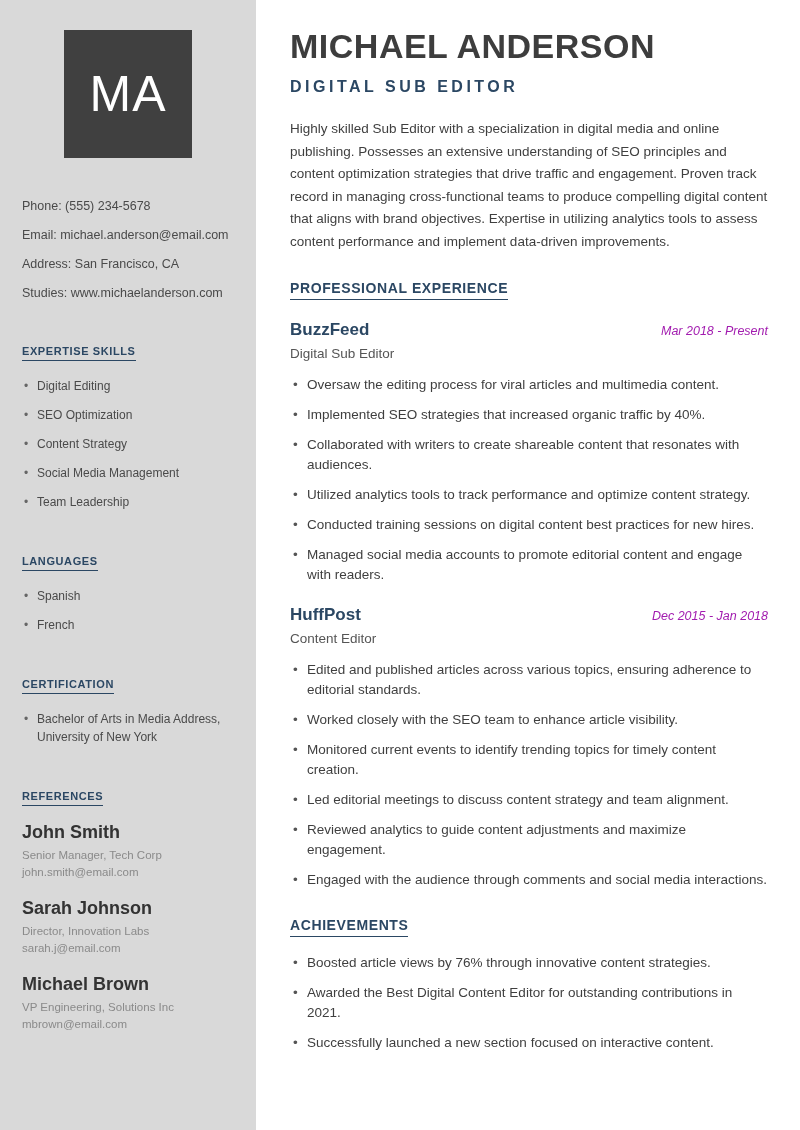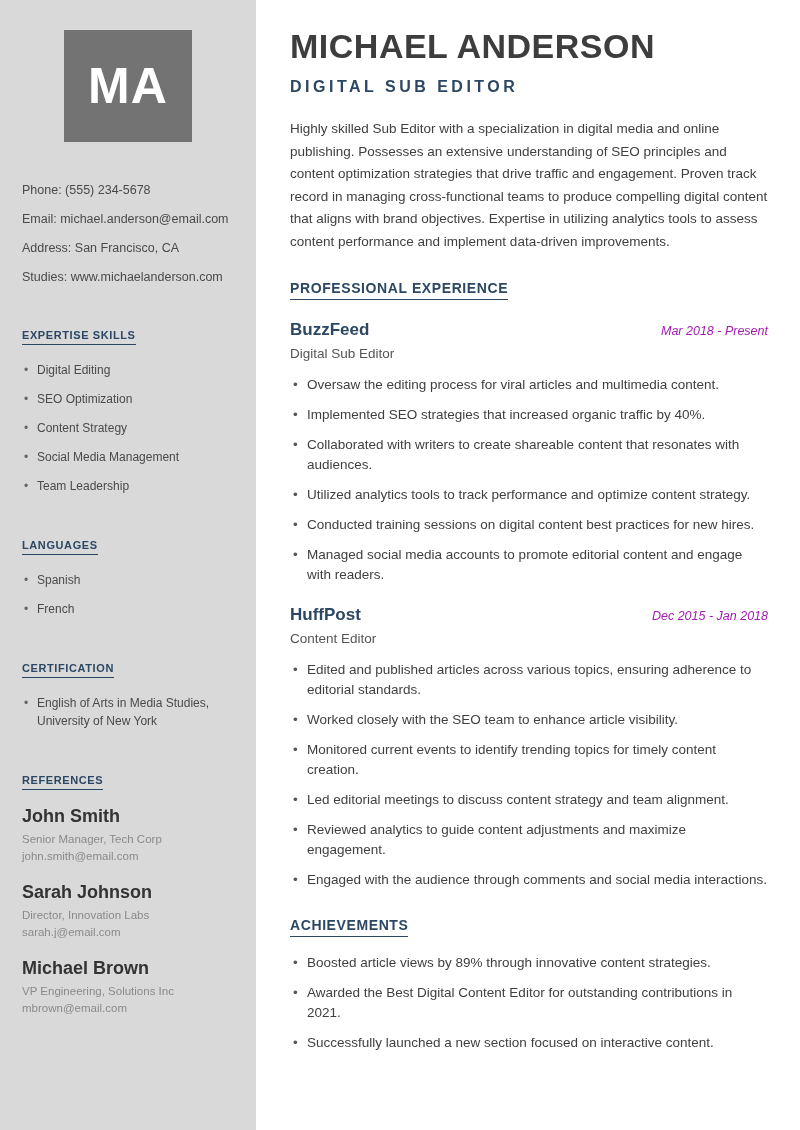--- a/index.html
+++ b/index.html
@@ -19,30 +19,30 @@
 
   
   .sidebar {
     width: 256px;
     min-width: 256px;
     background: #d9d9d9;
     padding: 30px 22px 20px 22px;
   }
   .monogram {
     width: 128px;
-    height: 112px;
+    height: 128px;
     margin: 0 auto;
-    background: #737373;
+    background: #404040;
     color: #ffffff;
     display: flex;
     align-items: center;
     justify-content: center;
     font-size: 50px;
     letter-spacing: 1px;
-    font-weight: 700;
+    font-weight: 400;
   }
   .contact { margin-top: 40px; }
   .contact-line {
     font-size: 12.5px;
     color: #4a4a4a;
     margin-bottom: 13px;
     line-height: 16px;
   }
   .side-section { margin-top: 40px; }
   .side-heading {
@@ -194,21 +194,21 @@
       <div class="side-heading">LANGUAGES</div>
       <ul class="side-list">
         <li>Spanish</li>
         <li>French</li>
       </ul>
     </div>
 
     <div class="side-section">
       <div class="side-heading">CERTIFICATION</div>
       <ul class="side-list">
-        <li>English of Arts in Media Studies, University of New York</li>
+        <li>Bachelor of Arts in Media Address, University of New York</li>
       </ul>
     </div>
 
     <div class="side-section">
       <div class="side-heading">REFERENCES</div>
 
       <div class="ref">
         <div class="ref-name">John Smith</div>
         <div class="ref-role">Senior Manager, Tech Corp</div>
         <div class="ref-email">john.smith@email.com</div>
@@ -268,20 +268,20 @@
           <li>Led editorial meetings to discuss content strategy and team alignment.</li>
           <li>Reviewed analytics to guide content adjustments and maximize engagement.</li>
           <li>Engaged with the audience through comments and social media interactions.</li>
         </ul>
       </div>
     </section>
 
     <section class="achievements-section">
       <div class="section-heading">ACHIEVEMENTS</div>
       <ul class="bullets">
-        <li>Boosted article views by 89% through innovative content strategies.</li>
+        <li>Boosted article views by 76% through innovative content strategies.</li>
         <li>Awarded the Best Digital Content Editor for outstanding contributions in 2021.</li>
         <li>Successfully launched a new section focused on interactive content.</li>
       </ul>
     </section>
 
   </main>
 </div>
 
 </body></html>

